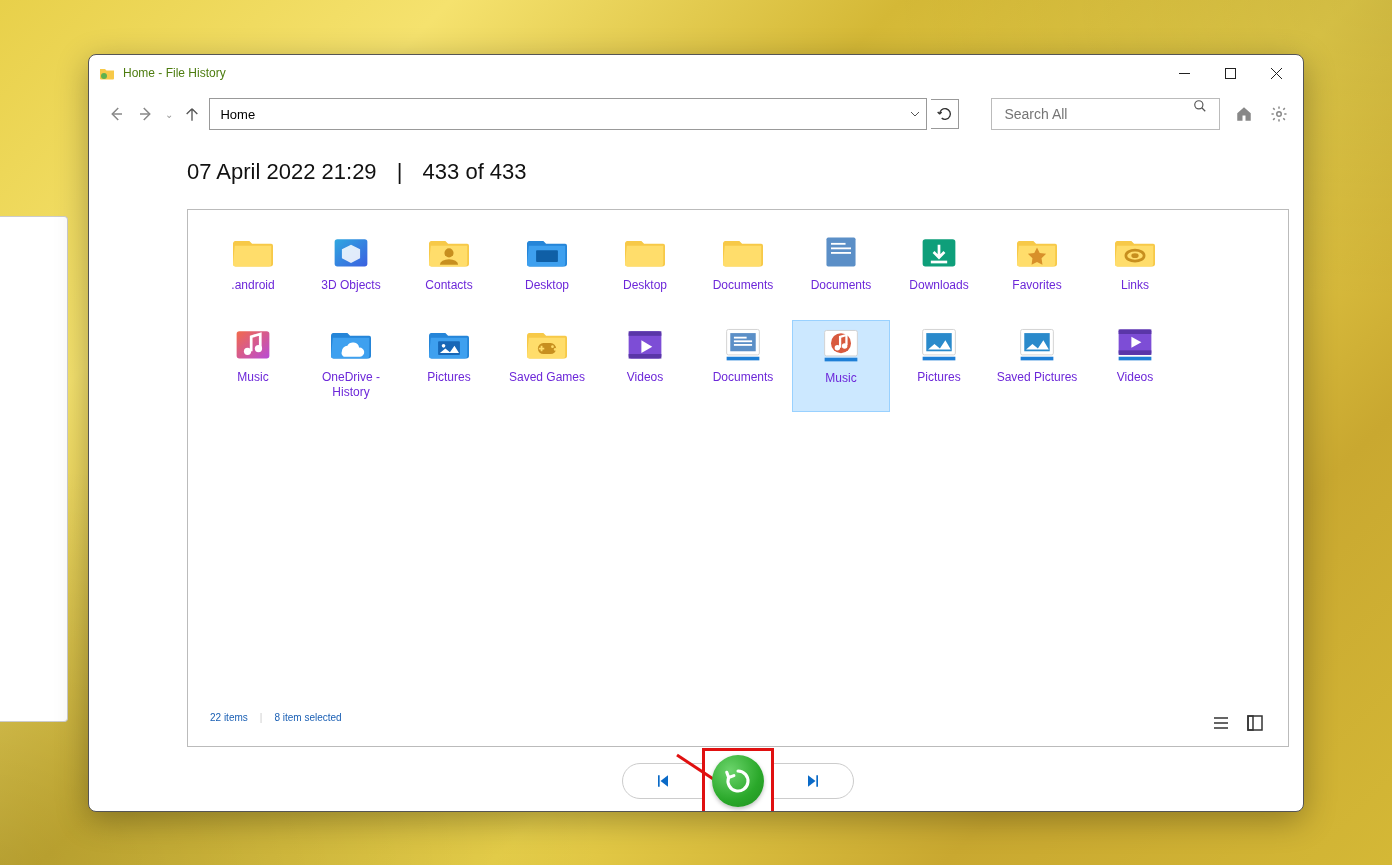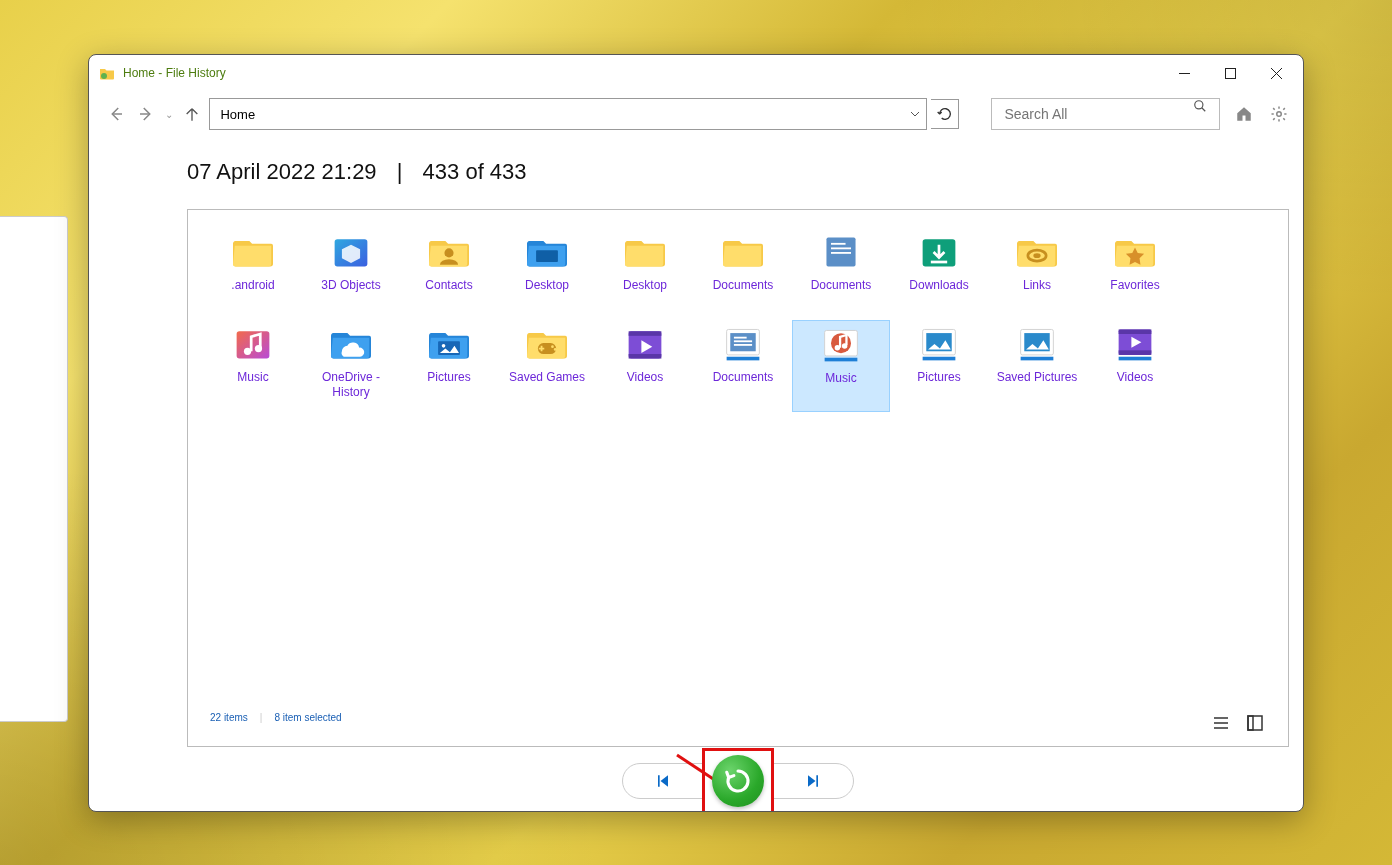--- a/index.html
+++ b/index.html
@@ -235,32 +235,32 @@
               <span class="item-icon">
                 <svg class="folder-svg" viewBox="0 0 48 44">
                   <use href="#i-downloads"></use>
                 </svg>
               </span>
               <span class="item-label">Downloads</span>
             </div>
             <div class="item">
               <span class="item-icon">
                 <svg class="folder-svg" viewBox="0 0 48 44">
+                  <use href="#i-favorites"></use>
+                </svg>
+              </span>
+              <span class="item-label">Favorites</span>
+            </div>
+            <div class="item">
+              <span class="item-icon">
+                <svg class="folder-svg" viewBox="0 0 48 44">
                   <use href="#i-links"></use>
                 </svg>
               </span>
               <span class="item-label">Links</span>
-            </div>
-            <div class="item">
-              <span class="item-icon">
-                <svg class="folder-svg" viewBox="0 0 48 44">
-                  <use href="#i-favorites"></use>
-                </svg>
-              </span>
-              <span class="item-label">Favorites</span>
             </div>
             <div class="item">
               <span class="item-icon">
                 <svg class="folder-svg" viewBox="0 0 48 44">
                   <use href="#i-music"></use>
                 </svg>
               </span>
               <span class="item-label">Music</span>
             </div>
             <div class="item tall">

